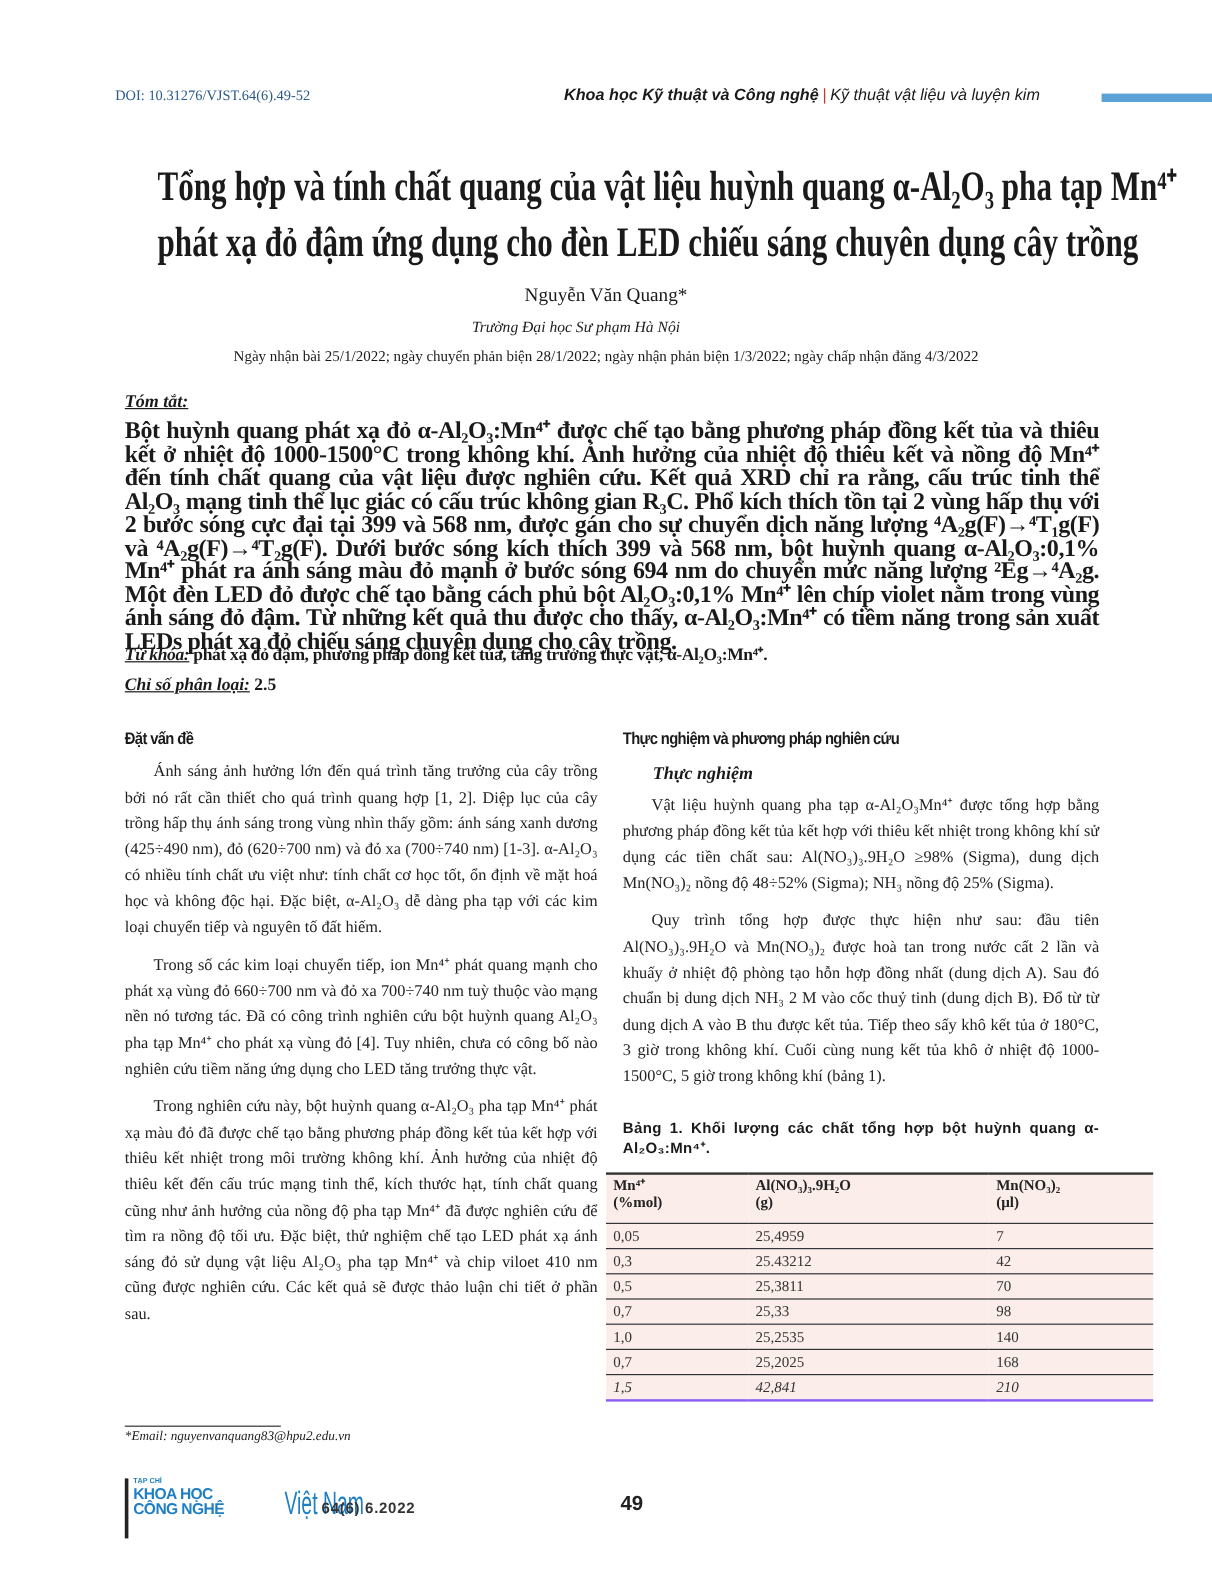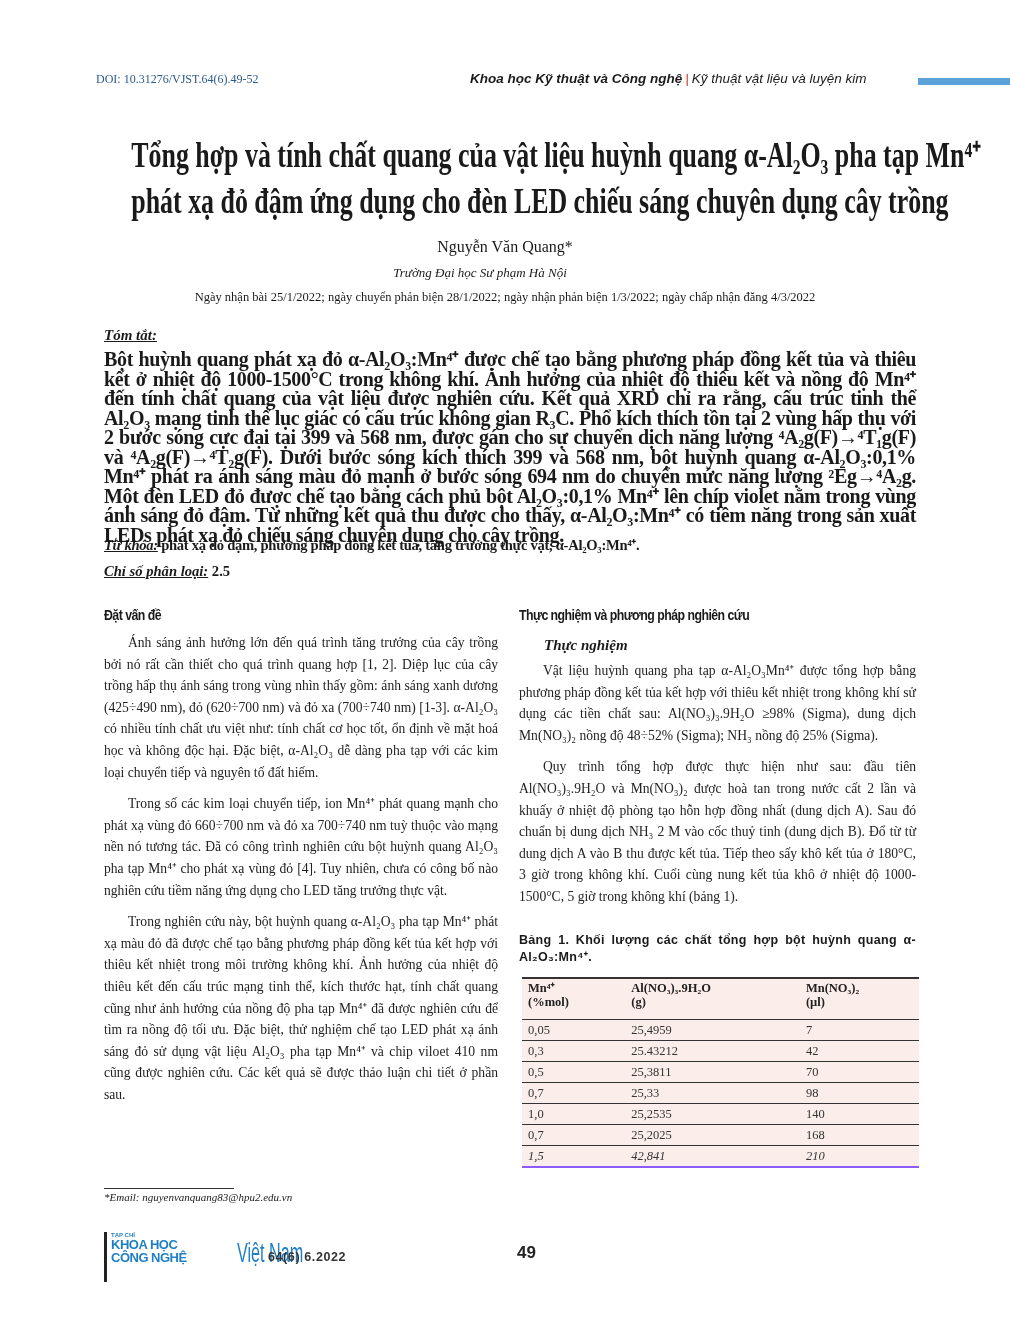--- a/index.html
+++ b/index.html
@@ -22,21 +22,21 @@
   #classif { left:104px; top:563px; font-size:14.6px; font-weight:bold; }
   .sec-head { font-family:"Liberation Sans", sans-serif; font-weight:bold; font-size:14px; letter-spacing:-0.6px; transform:scaleX(0.88); transform-origin:left; white-space:nowrap; }
   #sec1 { left:104px; top:607px; }
   #sec2 { left:519px; top:607px; }
   #subsec { left:544px; top:637px; font-size:15px; font-style:italic; font-weight:bold; }
   .col { font-size:13.6px; line-height:21.6px; text-align:justify; font-family:"Liberation Serif", serif; color:#222; }
   .col p { margin:0 0 10px 0; text-indent:24px; }
   #left-col { left:104px; top:632px; width:394px; }
   #right-col { left:519px; top:660px; width:397px; }
   #tcap { left:519px; top:932px; width:397px; font-family:"Liberation Sans", sans-serif; font-weight:bold; font-size:12.5px; line-height:17px; text-align:justify; letter-spacing:0.3px; }
-  #table { left:522px; top:977px; width:397px; border-collapse:collapse; font-size:12.5px; }
+  #table { left:505px; top:977px; width:456px; border-collapse:collapse; font-size:12.5px; }
   #table th, #table td { text-align:left; padding:0 6px; height:20px; border-bottom:1px solid #333; background:#fbeeea; font-weight:normal; color:#333; }
   #table th { font-weight:bold; line-height:14px; padding-top:2px; padding-bottom:2px; height:36px; vertical-align:top; color:#222; }
   #table thead tr { border-top:2px solid #333; }
   #table tbody tr:last-child td { border-bottom:2px solid #8b5cf6;font-style:italic; }
   #fn-rule { left:104px; top:1188px; width:130px; border-top:1px solid #333; }
   #footnote { left:104px; top:1191px; font-size:11px; font-style:italic; }
   #logo { left:104px; top:1232px; height:50px; border-left:3px solid #222; padding-left:4px; }
   #logo .small { font-family:"Liberation Sans", sans-serif; font-size:6px; font-weight:bold; color:#1f7fc4; }
   #logo .khoa { font-family:"Liberation Sans", sans-serif; font-size:13px; font-weight:900; color:#1f7fc4; line-height:13px; letter-spacing:-0.5px; }
   #logo .vn { position:absolute; left:130px; top:6px; font-family:"Liberation Sans", sans-serif; font-size:27px; color:#1f7fc4; transform:scaleX(0.6); transform-origin:left; white-space:nowrap; }

